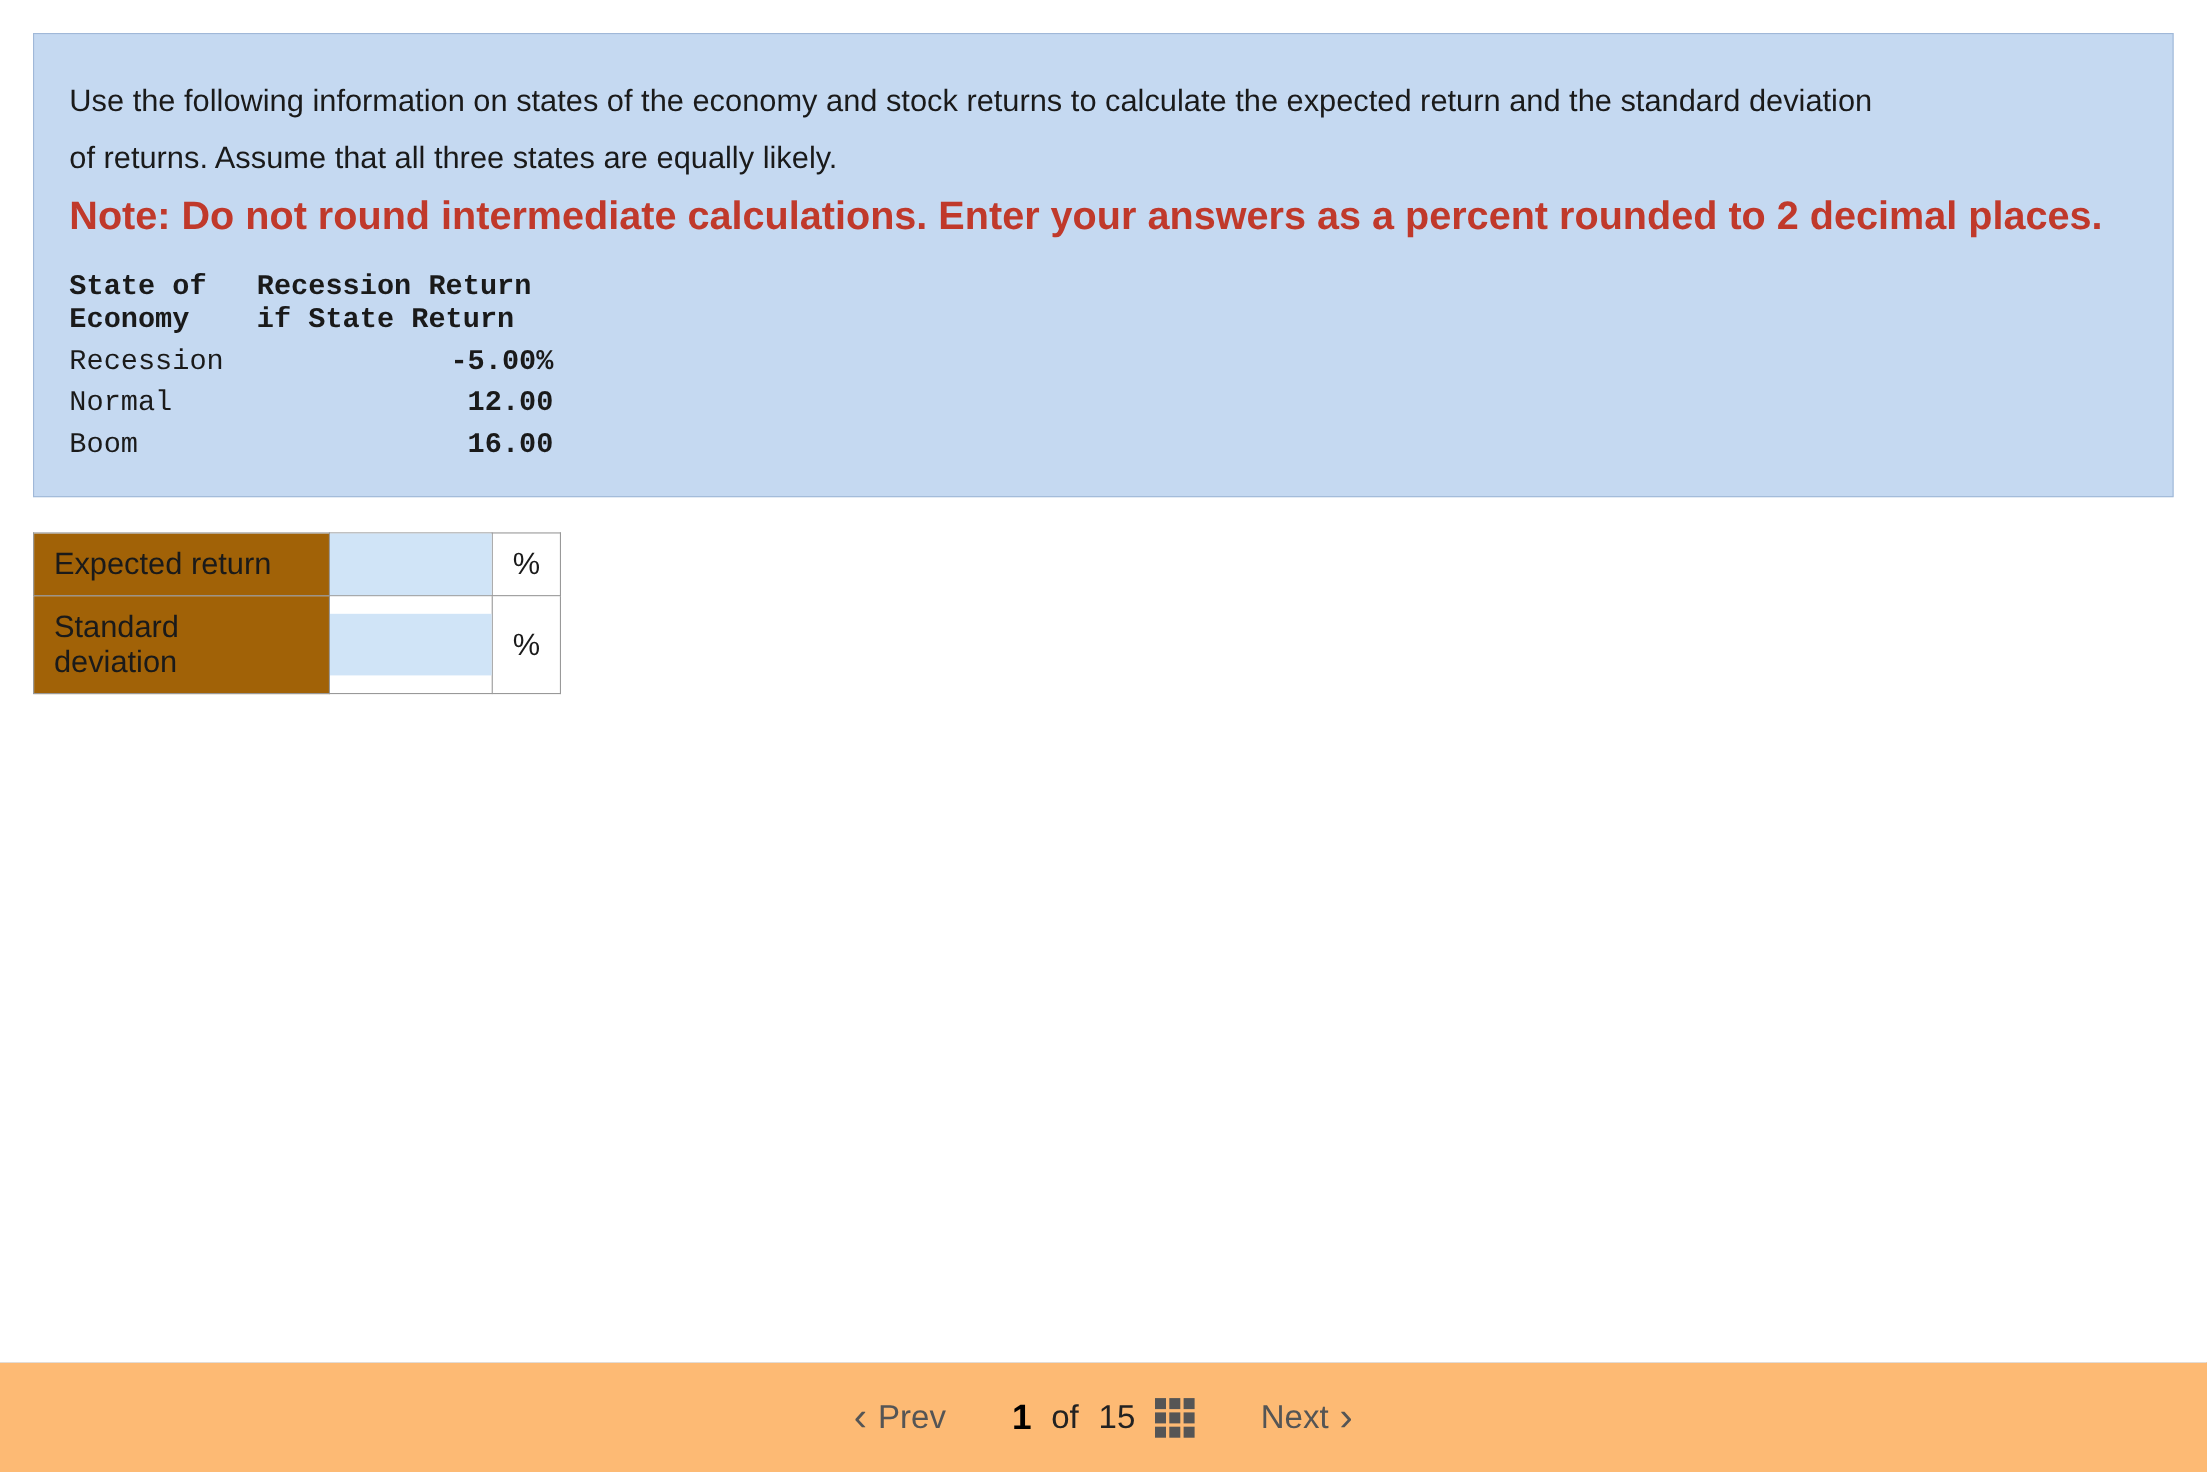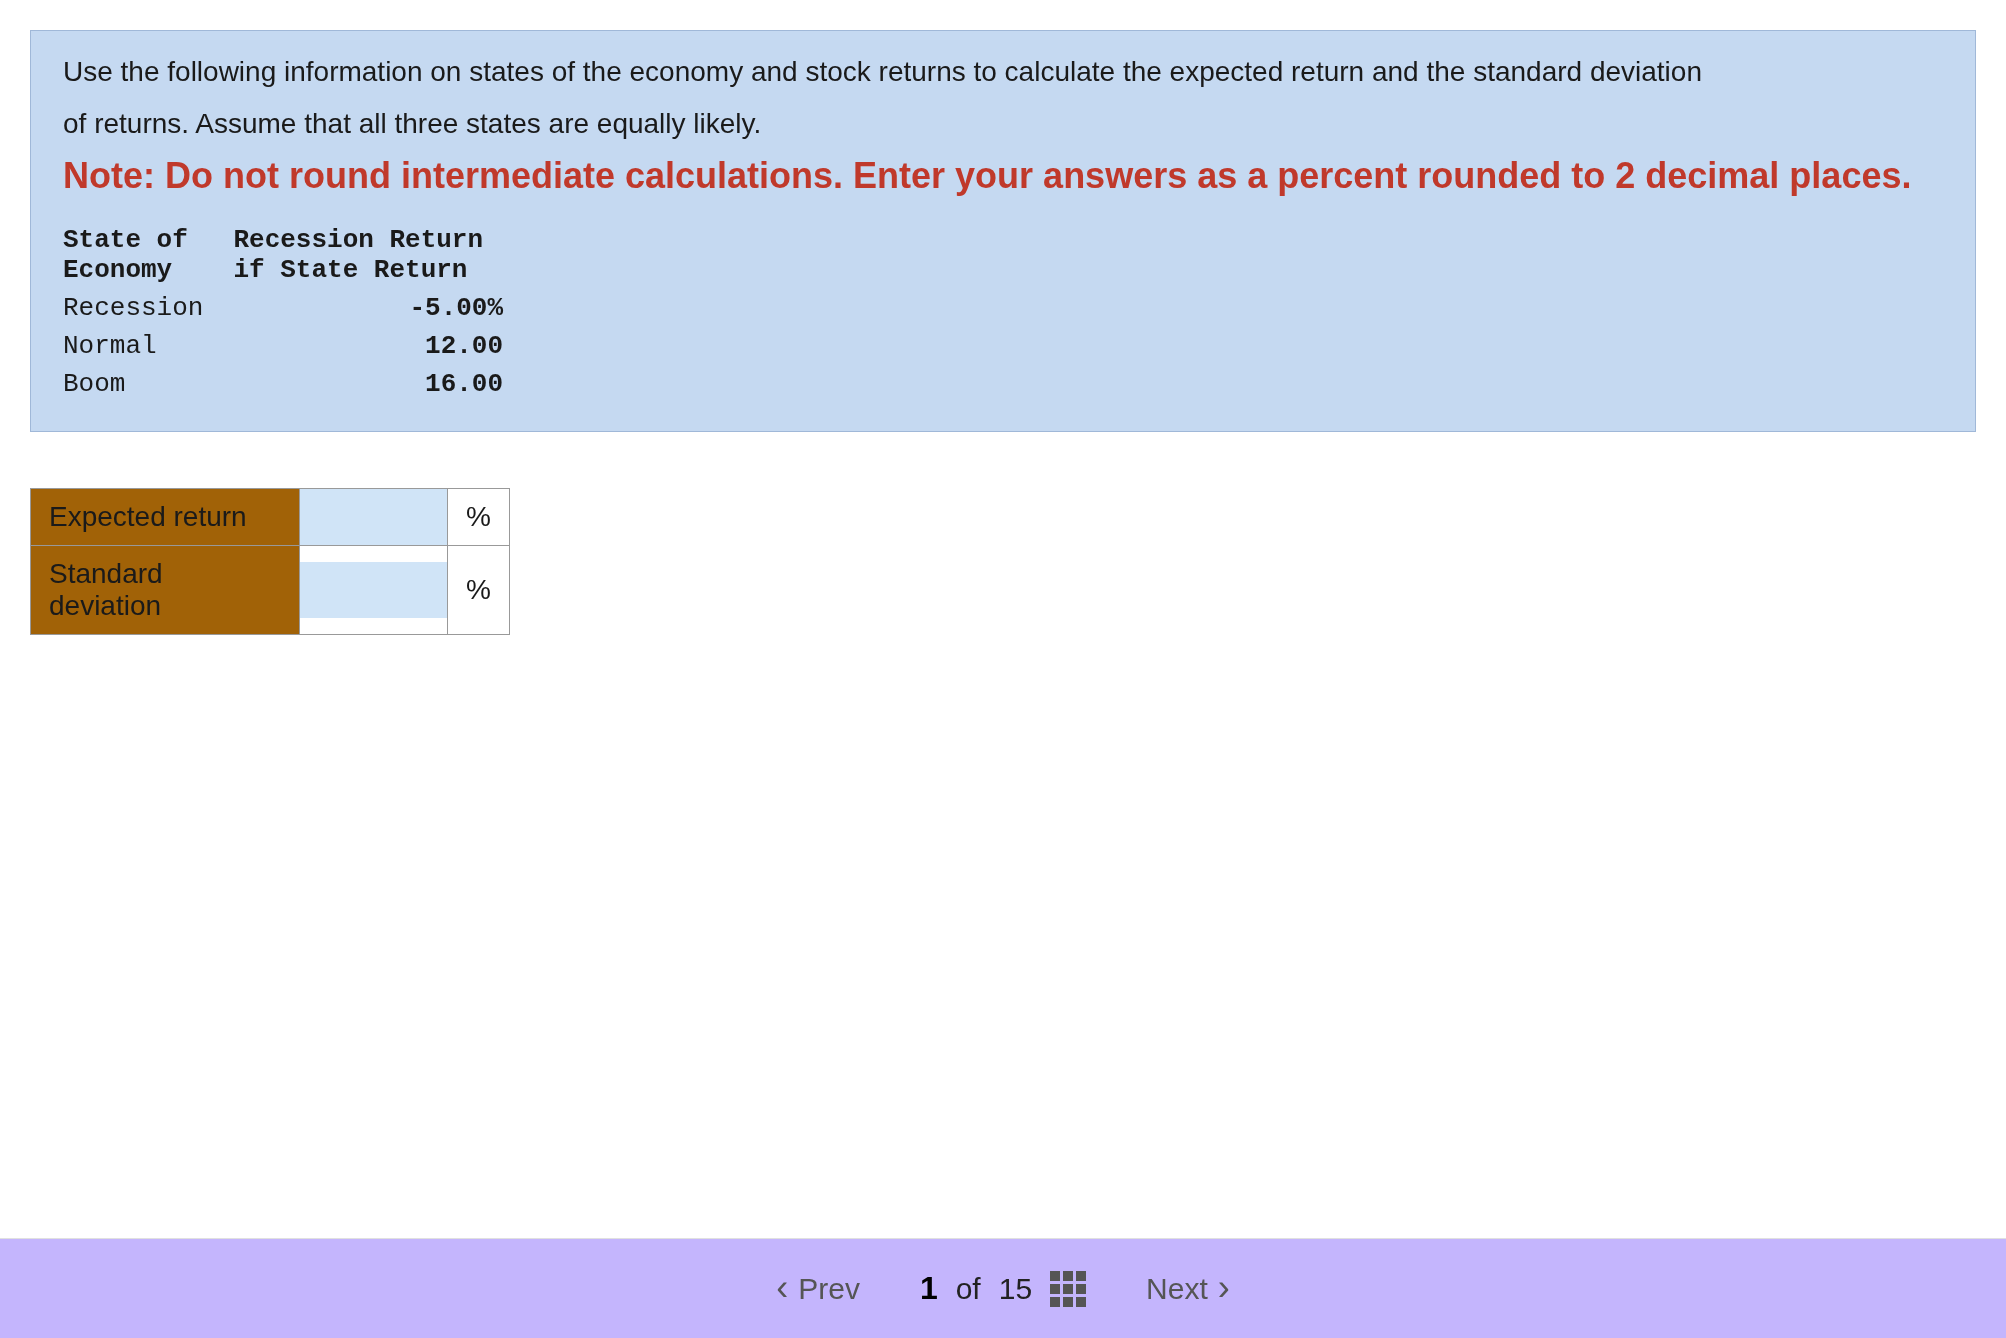--- a/index.html
+++ b/index.html
@@ -17,22 +17,22 @@
       font-size: 28px;
     }
 
     .main-content {
       padding: 30px 30px 120px 30px;
     }
 
     .info-box {
       background-color: #c5d9f1;
       border: 1px solid #a0b8d8;
-      padding: 20px 32px 28px 32px;
-      margin-bottom: 56px;
+      padding: 40px 32px 28px 32px;
+      margin-bottom: 32px;
     }
 
     .info-text {
       color: #1a1a1a;
       font-size: 28px;
       line-height: 1.5;
       margin-bottom: 10px;
     }
 
     .note-text {
@@ -113,21 +113,21 @@
       background: #d0e4f7;
       color: #1a1a1a;
     }
 
     .footer-bar {
       position: fixed;
       bottom: 0;
       left: 0;
       width: 2006px;
       height: 100px;
-      background: #c4b5fd;
+      background: #fdba74;
       border-top: 1px solid #e0e0e0;
       display: flex;
       justify-content: center;
       gap: 40px;
     }
 
     .footer-nav-btn {
       display: flex;
       align-items: center;
       gap: 10px;

